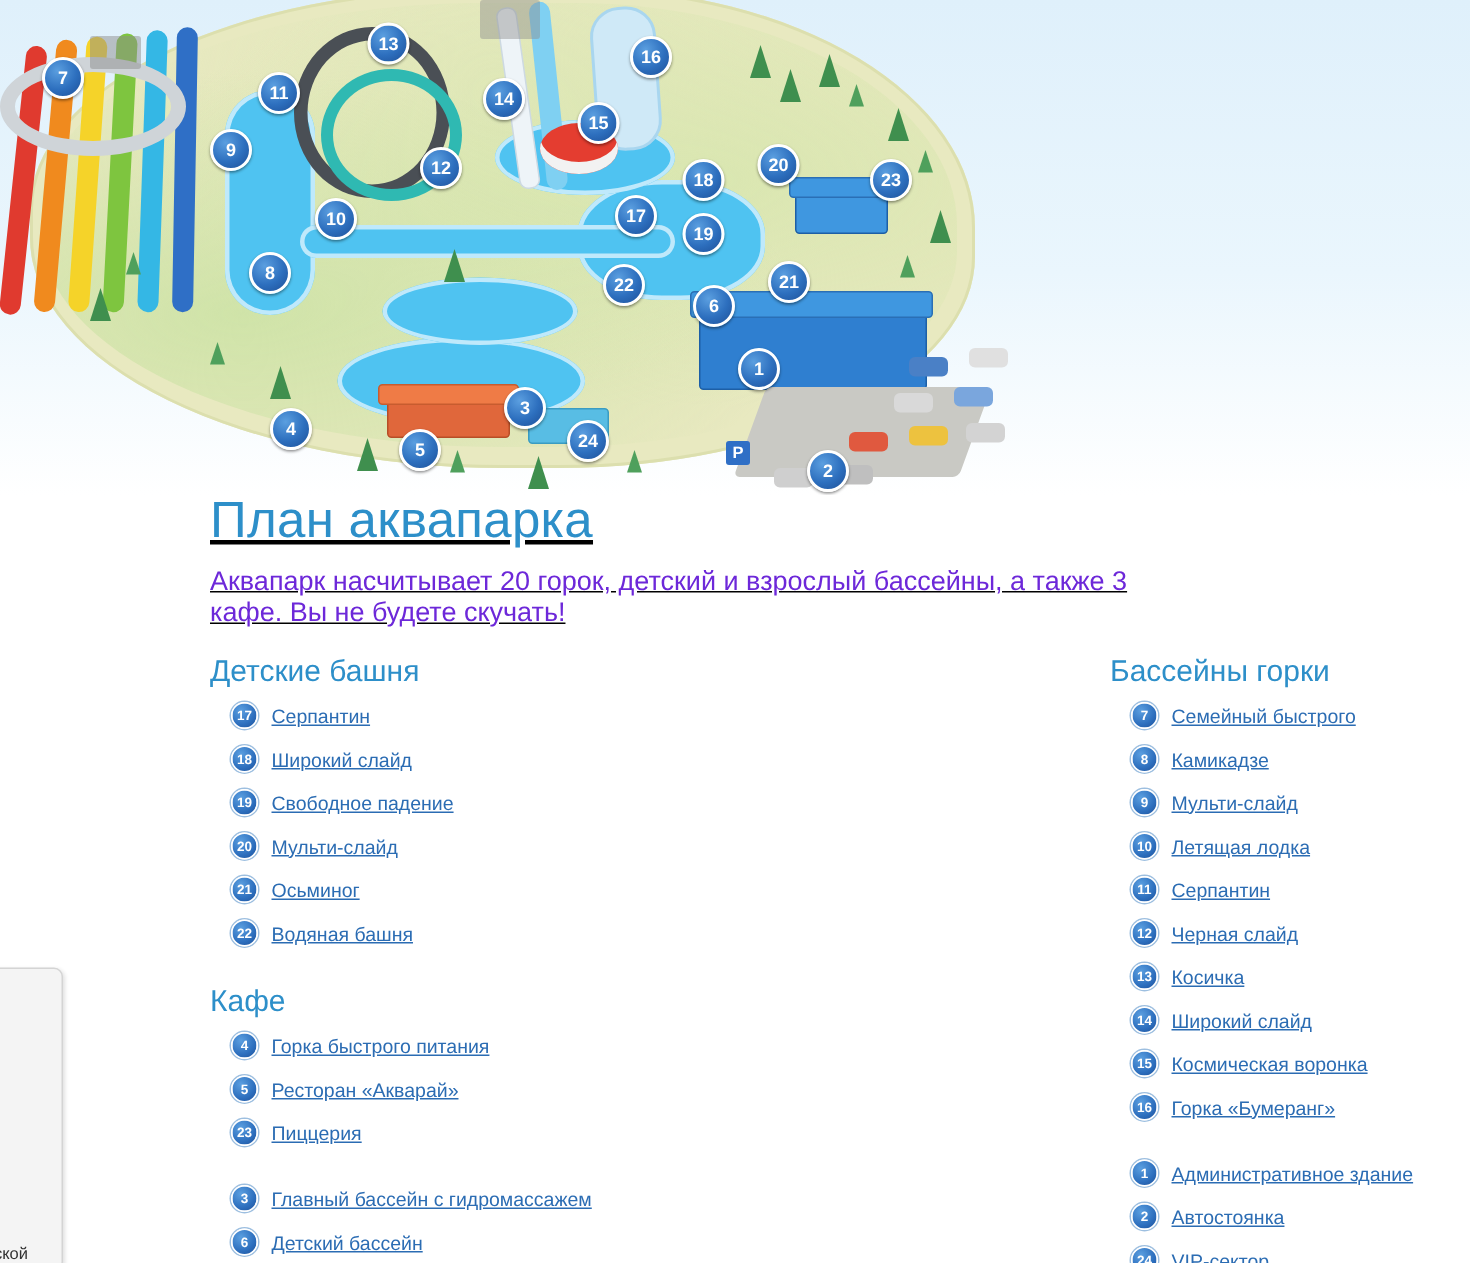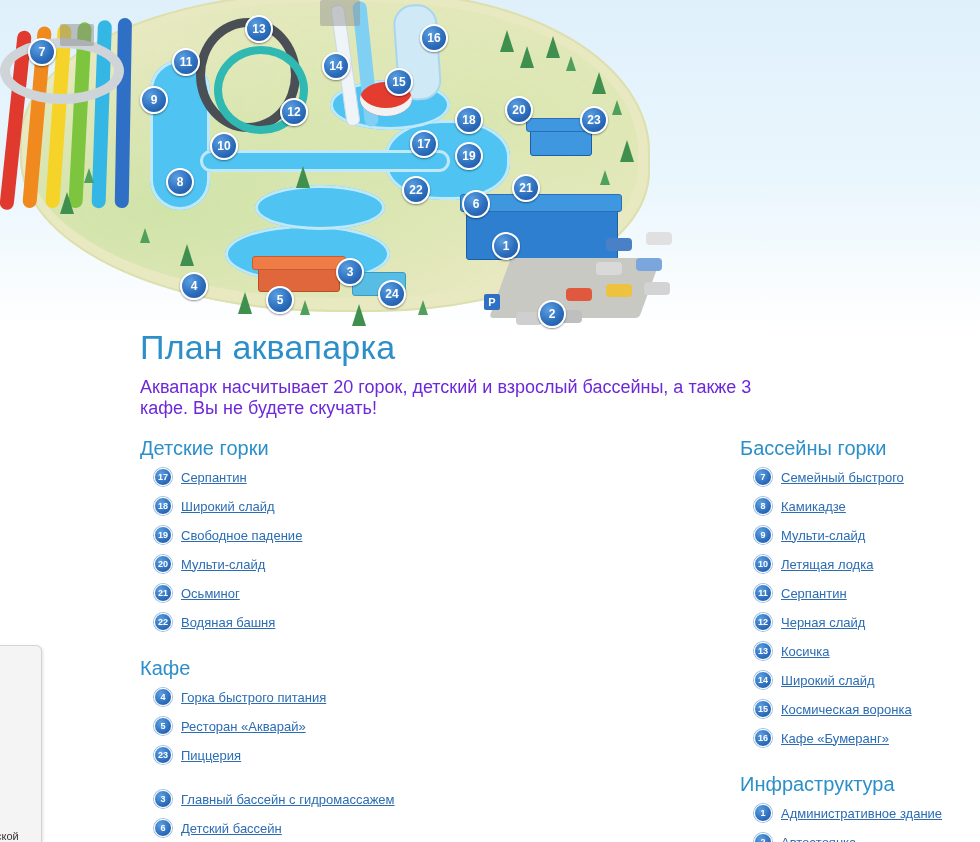--- a/index.html
+++ b/index.html
@@ -107,20 +107,21 @@
     line-height: 24px;
     text-align: center;
     font-family: "Liberation Sans", sans-serif;
   }
   
   #content {
     position: absolute;
     left: 0;
     top: 320px;
     width: 800px;
+    text-decoration: underline;
   }
   #page-title {
     color: #2d8fc9;
     font-size: 34px;
     font-weight: normal;
     margin: 0;
     padding: 8px 0 4px 140px;
     letter-spacing: .2px;
   }
   #intro {
@@ -303,21 +304,21 @@
 
 <div id="content">
   <h1 id="page-title">План аквапарка</h1>
   <p id="intro">Аквапарк насчитывает 20 горок, детский и взрослый бассейны, а также 3 кафе. Вы не будете скучать!</p>
 
   <div class="columns">
 
     <div class="col-left">
 
       <div class="section-block">
-        <h2 class="section">Детские горки</h2>
+        <h2 class="section">Детские башня</h2>
         <ul class="items">
             <li>
               <span class="badge">17</span>
               <span class="item-link">Серпантин</span>
             </li>
             <li>
               <span class="badge">18</span>
               <span class="item-link">Широкий слайд</span>
             </li>
             <li>
@@ -408,27 +409,26 @@
             <li>
               <span class="badge">14</span>
               <span class="item-link">Широкий слайд</span>
             </li>
             <li>
               <span class="badge">15</span>
               <span class="item-link">Космическая воронка</span>
             </li>
             <li>
               <span class="badge">16</span>
-              <span class="item-link">Кафе «Бумеранг»</span>
+              <span class="item-link">Горка «Бумеранг»</span>
             </li>
           </ul>
       </div>
 
       <div class="section-block">
-        <h2 class="section">Инфраструктура</h2>
         <ul class="items">
             <li>
               <span class="badge">1</span>
               <span class="item-link">Административное здание</span>
             </li>
             <li>
               <span class="badge">2</span>
               <span class="item-link">Автостоянка</span>
             </li>
             <li>

